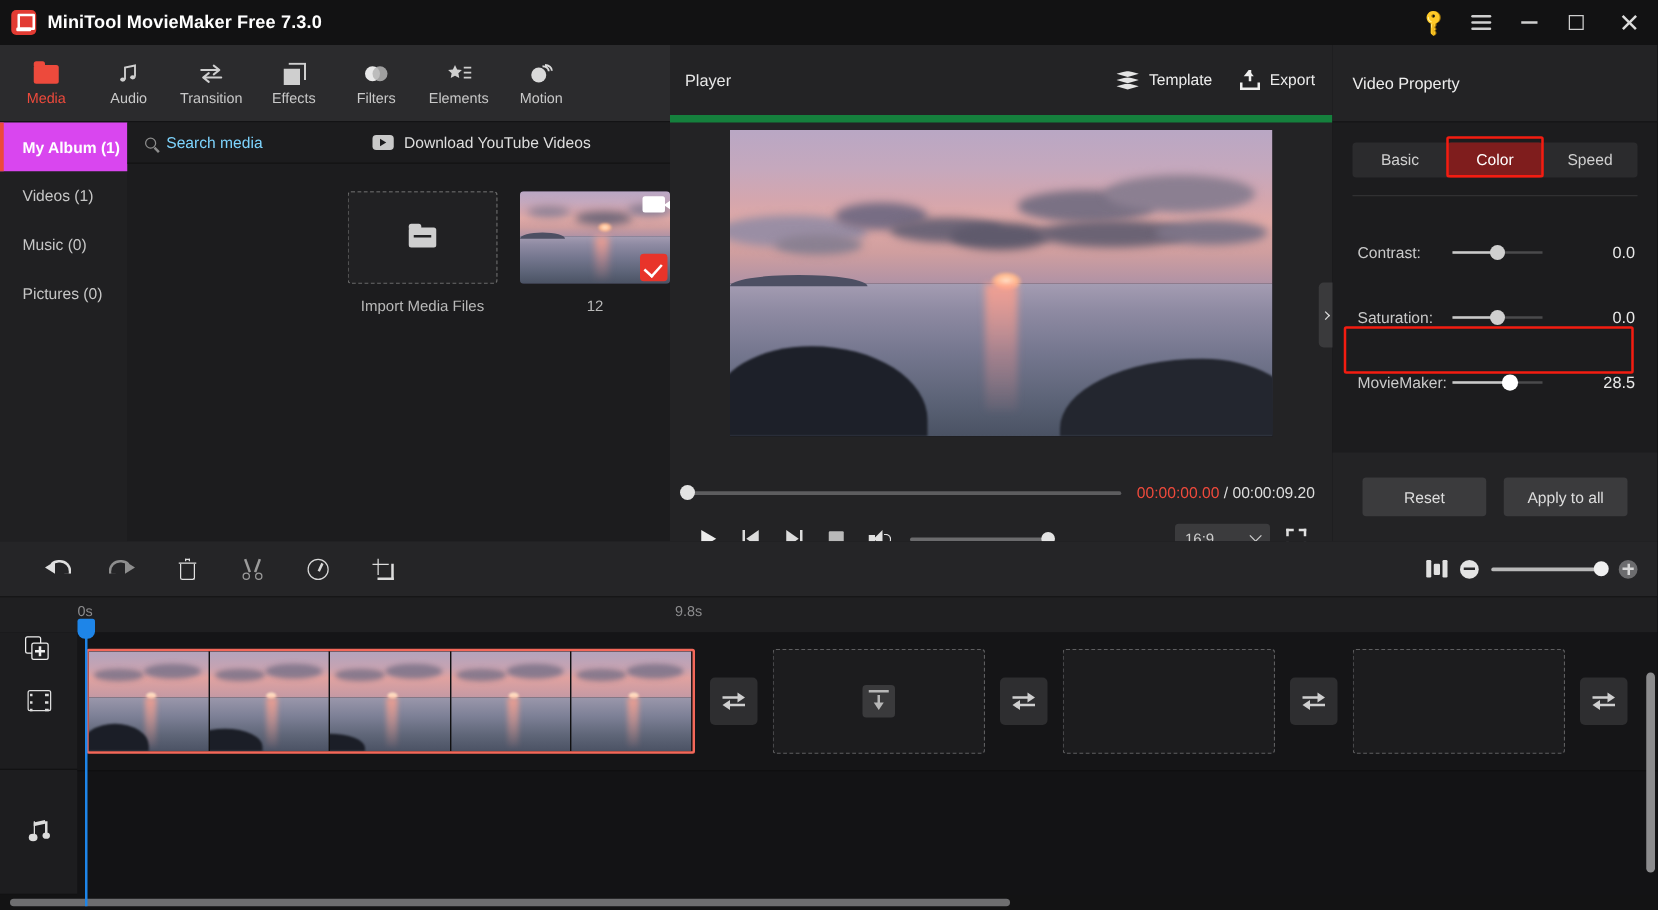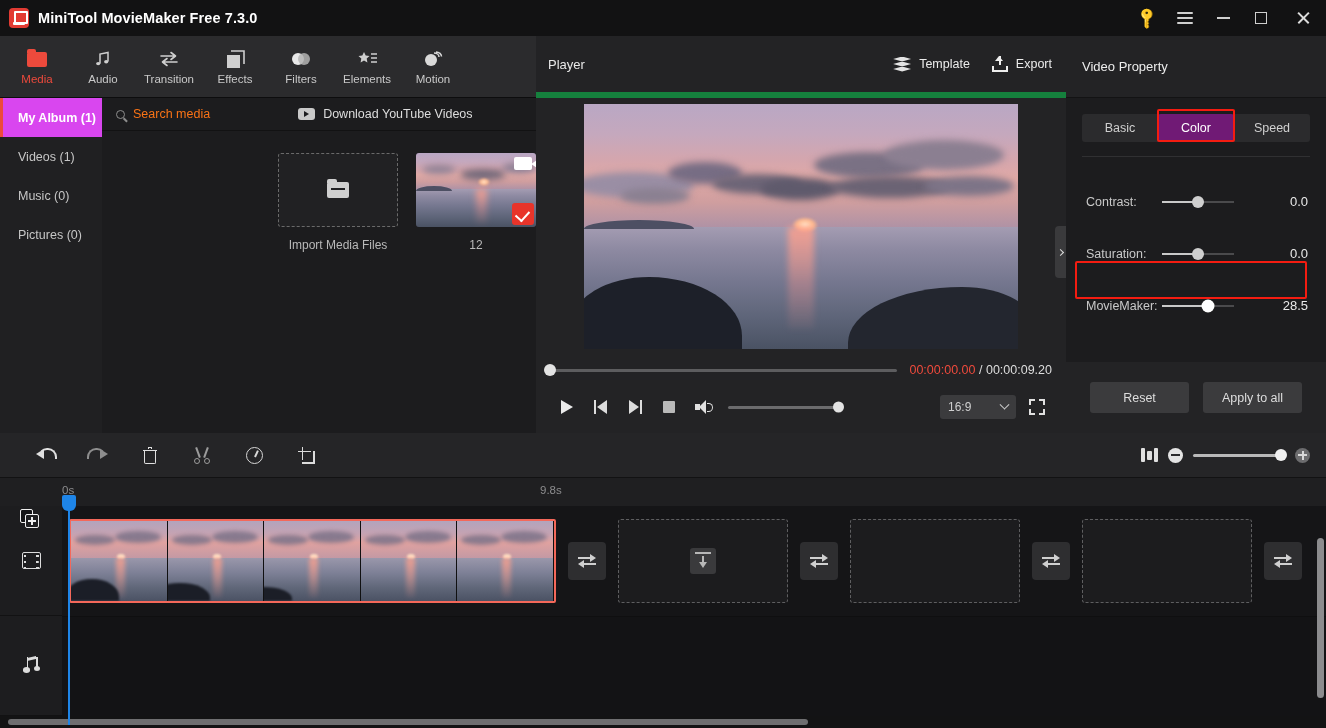--- a/index.html
+++ b/index.html
@@ -87,21 +87,21 @@
     background: #1c1c1e;
   }
   .searchbox { display: flex; align-items: center; gap: 8px; margin-left: 14px; }
   .mag {
     width: 9px; height: 9px; border: 1.6px solid #8d8d8d; border-radius: 50%; position: relative;
   }
   .mag::after {
     content: ""; position: absolute; right: -4px; bottom: -3px; width: 5px; height: 1.6px;
     background: #8d8d8d; transform: rotate(45deg);
   }
-  .searchtxt { font-size: 12.5px; color: #f97316; }
+  .searchtxt { font-size: 12.5px; color: #7dd3fc; }
   .dlyt { display: flex; align-items: center; gap: 8px; margin-left: 88px; }
   .ytic {
     width: 17px; height: 12px; background: #c9c9c9; border-radius: 3px; position: relative;
   }
   .ytic::before {
     content: ""; position: absolute; left: 6px; top: 3px; border-left: 5px solid #1c1c1e;
     border-top: 3px solid transparent; border-bottom: 3px solid transparent;
   }
   .dltxt { font-size: 12.5px; color: #ddd; }
 
@@ -203,21 +203,21 @@
     background: #4d4f63; border-radius: 50% 50% 0 0 / 100% 100% 0 0; filter: blur(.6px);
   }
   .rockL {
     position: absolute; left: -12px; bottom: 0; width: 170px; height: 72px;
     background: #1d2029; border-radius: 50% 60% 0 0 / 70% 90% 0 0; filter: blur(.7px);
   }
   .rockR {
     position: absolute; right: -20px; bottom: 0; width: 190px; height: 62px;
     background: #23262f; border-radius: 60% 40% 0 0 / 90% 70% 0 0; filter: blur(.7px);
   }
-  .pctrl { height: 78px; padding: 0 14px; }
+  .pctrl { height: 78px; padding: 0 14px; margin-top: 24px; }
   .seekrow { display: flex; align-items: center; height: 30px; gap: 12px; }
   .seektrack {
     position: relative; flex: 1; height: 3px; background: #5d5d5f; border-radius: 2px;
   }
   .seekthumb {
     position: absolute; left: 0; top: 50%; transform: translate(-50%,-50%);
     width: 12px; height: 12px; border-radius: 50%; background: #e3e3e3;
   }
   .times { font-size: 12.5px; white-space: nowrap; }
   .times .cur { color: #ef4a3c; }
@@ -282,21 +282,21 @@
   .collapse .cc { width: 5px; height: 5px; border: solid #ddd; border-width: 1.6px 1.6px 0 0; transform: rotate(45deg); }
   .propbody { padding: 16px 0 0 0; }
   .tabs {
     margin: 0 16px; height: 28px; background: #2b2b2d; border-radius: 3px; display: flex;
     position: relative;
   }
   .tab {
     flex: 1; display: flex; align-items: center; justify-content: center;
     font-size: 12.5px; color: #cfcfcf;
   }
-  .tab.active { background: #701a75; color: #fff; border-radius: 3px; text-align: right; }
+  .tab.active { background: #7f1d1d; color: #fff; border-radius: 3px; text-align: right; }
   .hl-tab {
     position: absolute; left: 50%; transform: translateX(-50%); top: -5px;
     width: 78px; height: 33px; border: 2px solid #f41c11; border-radius: 2px; pointer-events: none;
   }
   .divider { margin: 14px 16px 0; height: 1px; background: #303032; }
   .ctlrow {
     height: 52px; display: flex; align-items: flex-end; padding: 0 0 0 20px; position: relative;
   }
   .ctllabel { width: 76px; font-size: 12.5px; color: #c9c9c9; }
   .sld { position: relative; width: 72px; height: 14px; display: flex; align-items: center; }

